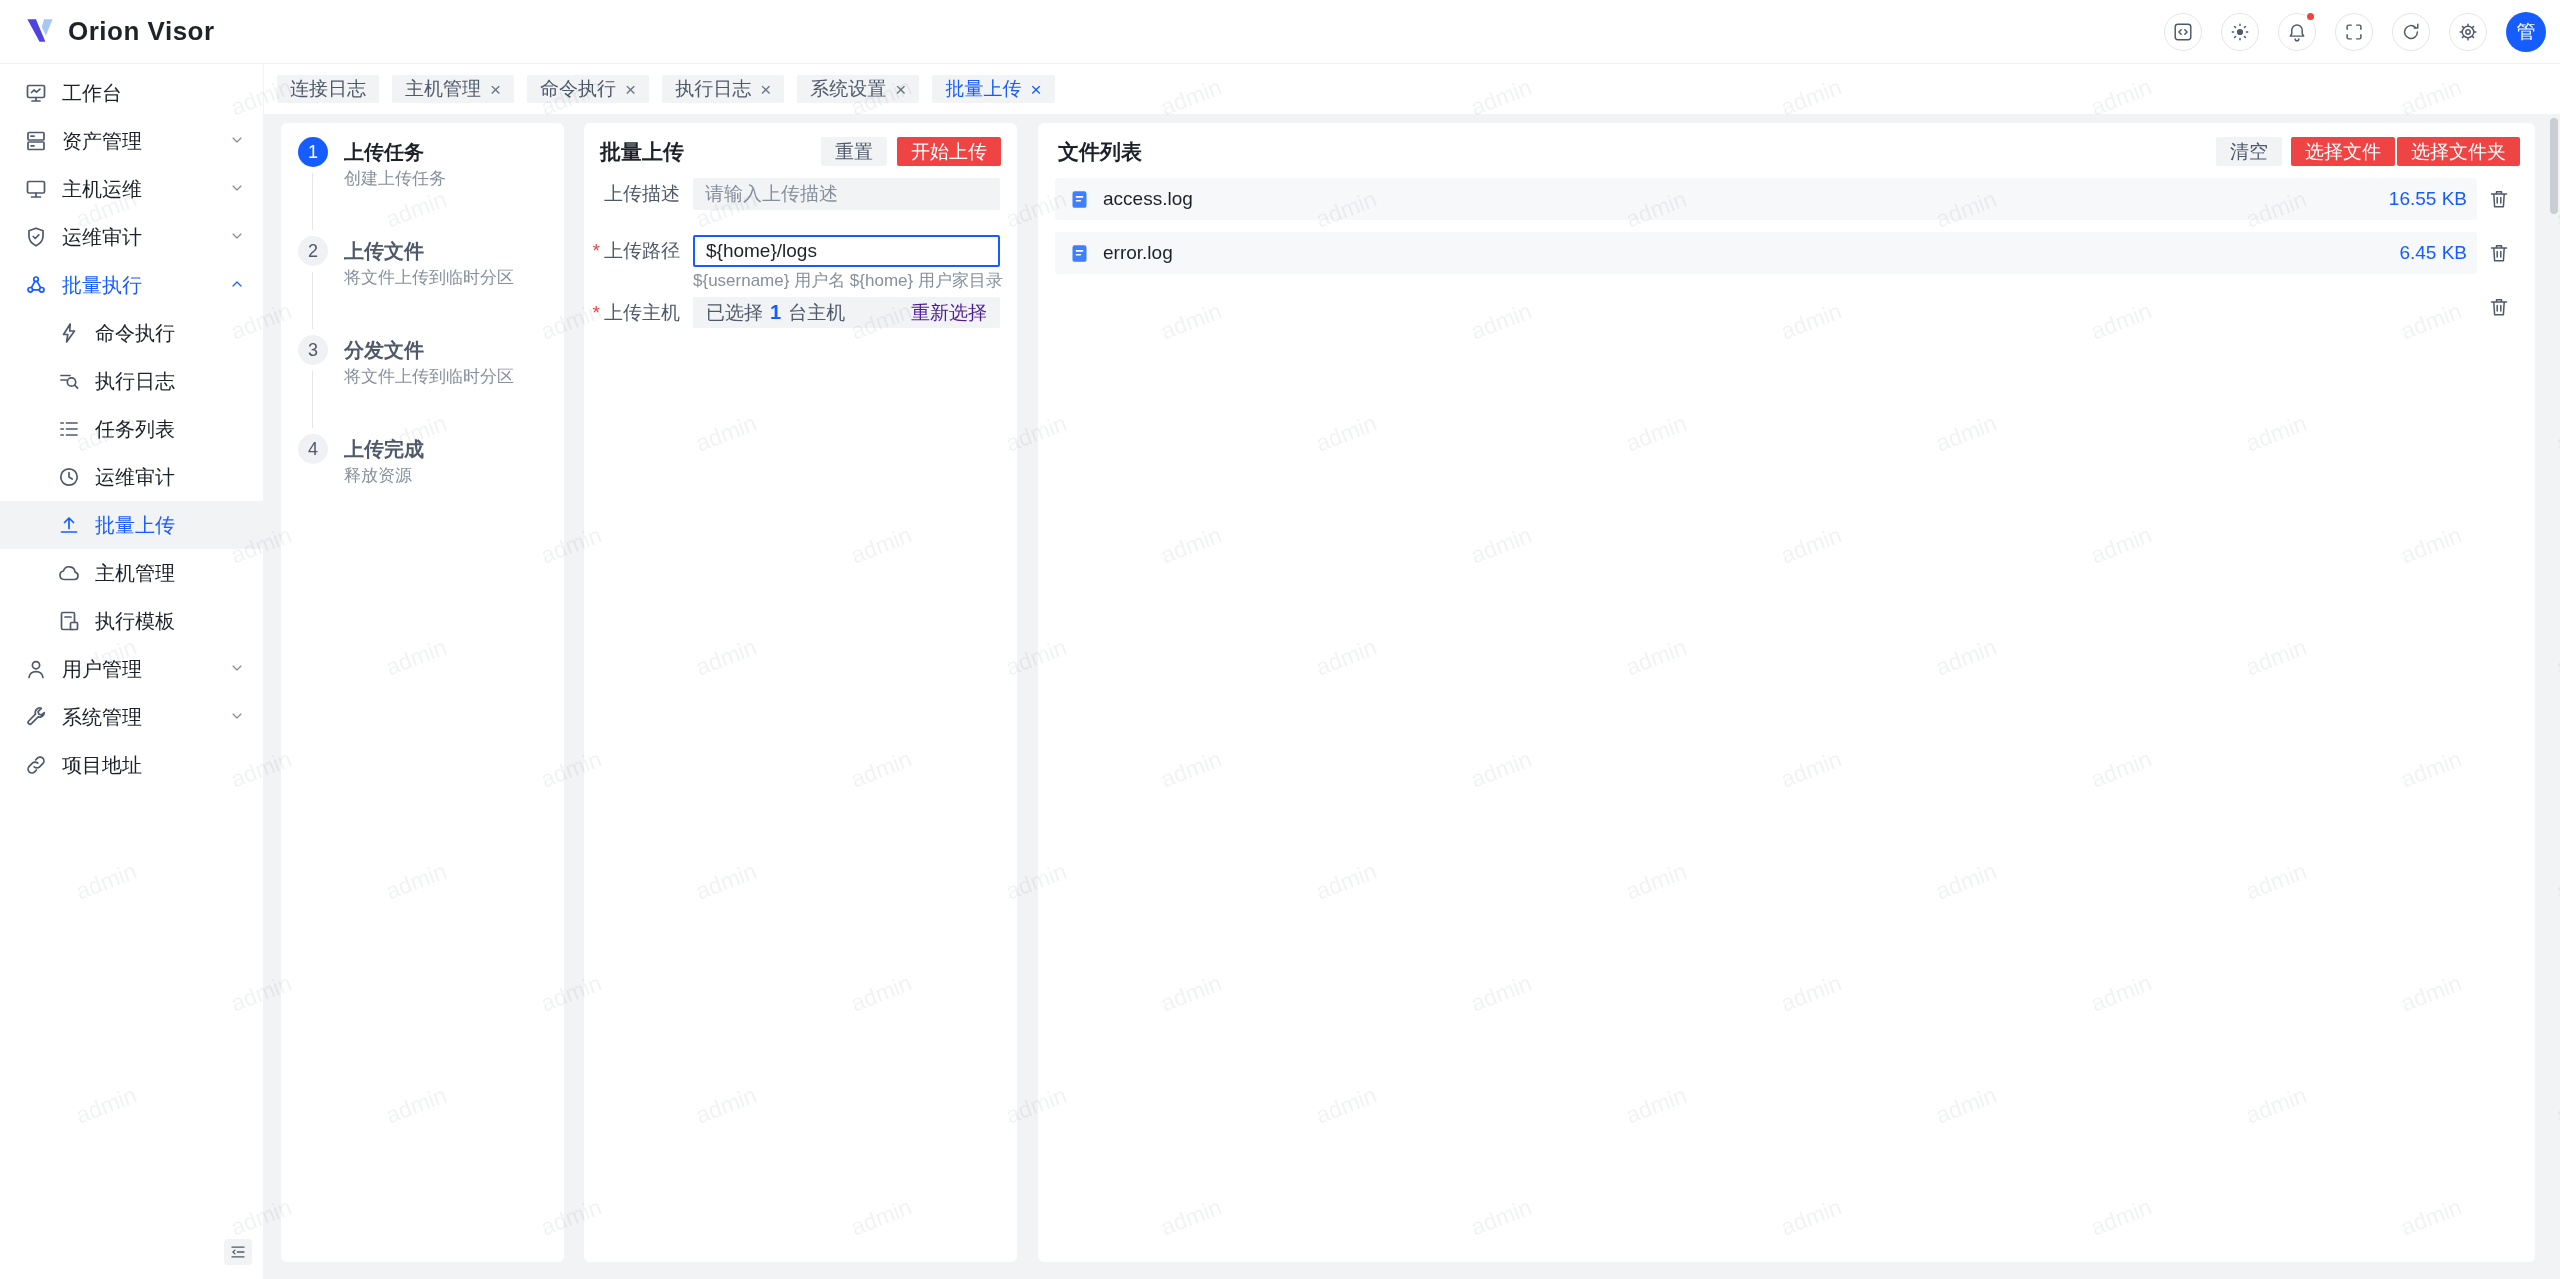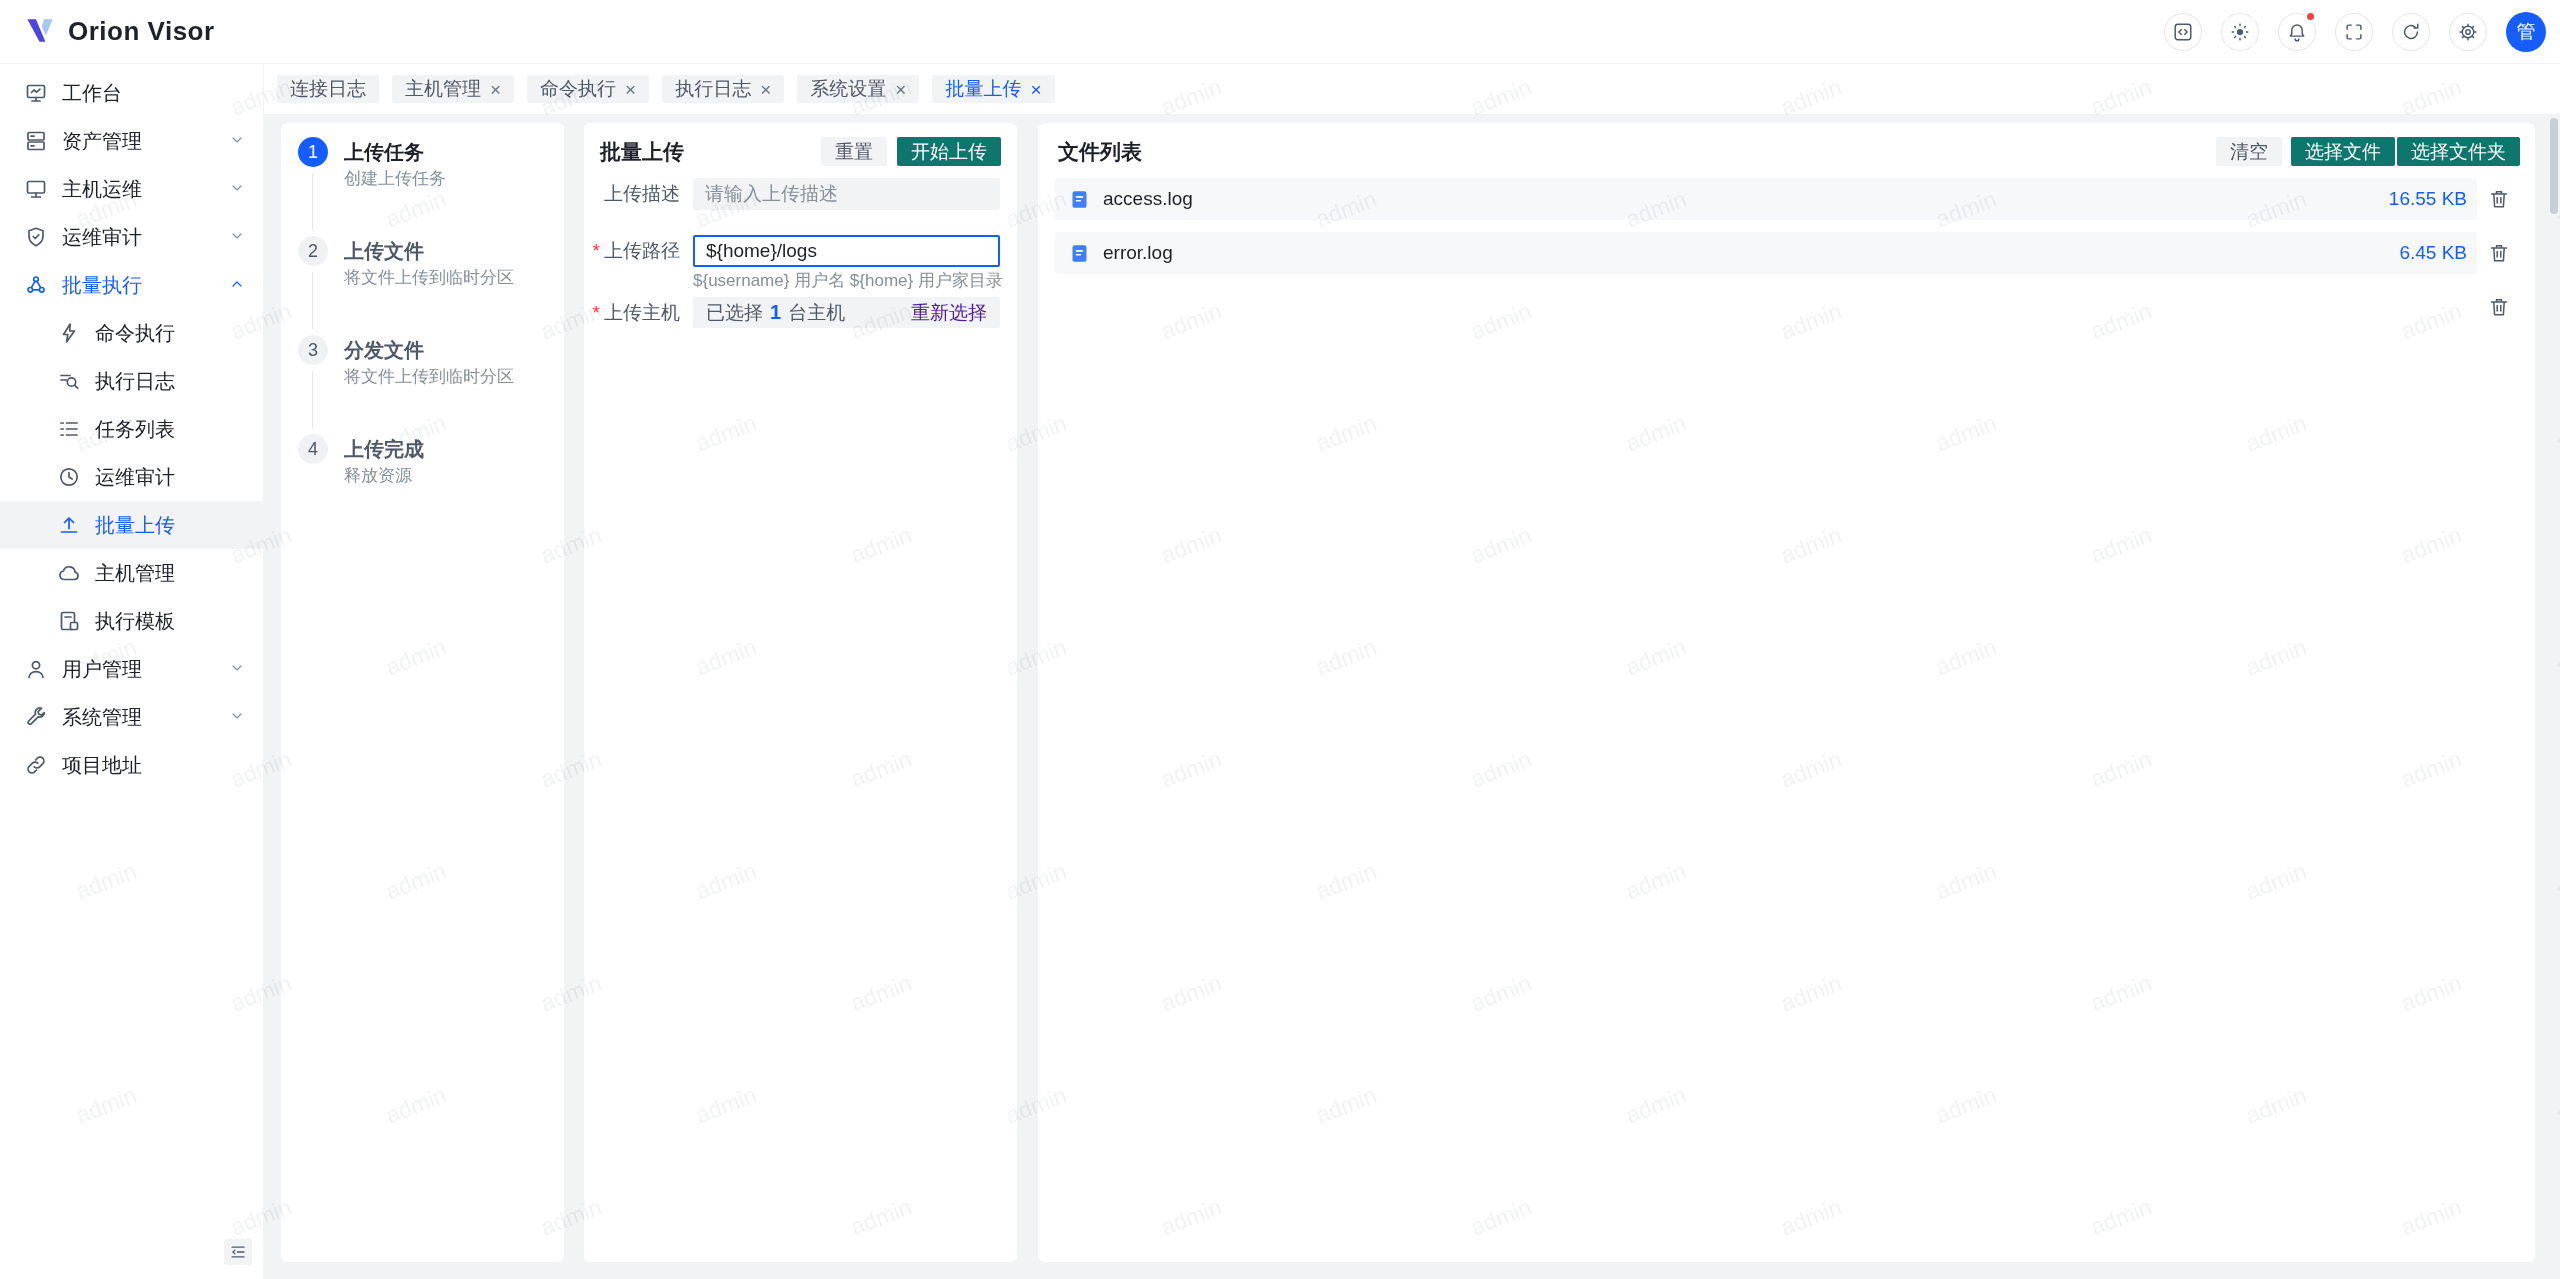--- a/index.html
+++ b/index.html
@@ -64,21 +64,21 @@
   .step-text { position:absolute; left:63px; top:16px; right:10px; }
   .step-title { font-size:20px; font-weight:600; color:#4e5969; line-height:26px; }
   .step-item.active .step-title { color:#1d2129; }
   .step-desc { margin-top:3px; font-size:17px; color:#86909c; line-height:22px; }
   
   .panel-title { position:absolute; left:16px; top:15px; font-size:21px; font-weight:700; color:#1d2129; }
   .actions { position:absolute; right:16px; top:14px; display:flex; gap:10px; }
   .btn { height:29px; border:none; border-radius:2px; font-size:19px; padding:0 14px; cursor:pointer;
          font-family:inherit; display:flex; align-items:center; white-space:nowrap; }
   .btn-gray { background:#f2f3f5; color:#4e5969; }
-  .btn-blue { background:#0f766e; color:#fff; }
+  .btn-blue { background:#ef4444; color:#fff; }
   .form-row { position:absolute; left:0; right:0; display:flex; }
   .form-label { width:96px; text-align:right; font-size:19px; color:#4e5969; line-height:32px; white-space:nowrap; }
   .req::before { content:"*"; color:#f53f3f; margin-right:4px; }
   .form-field { margin-left:13px; width:307px; }
   .inp { width:307px; height:32px; border:none; background:#f2f3f5; border-radius:2px; padding:0 12px;
          font-size:19px; color:#1d2129; font-family:inherit; outline:none; }
   .inp::placeholder { color:#86909c; }
   .inp.focused { background:#fff; border:2px solid #165DFF; padding:0 11px; caret-color:#1d2129; }
   .help-text { position:absolute; left:109px; top:146px; font-size:17px; color:#86909c; }
   .host-field { width:307px; height:31px; background:#f2f3f5; border-radius:2px; display:flex;

